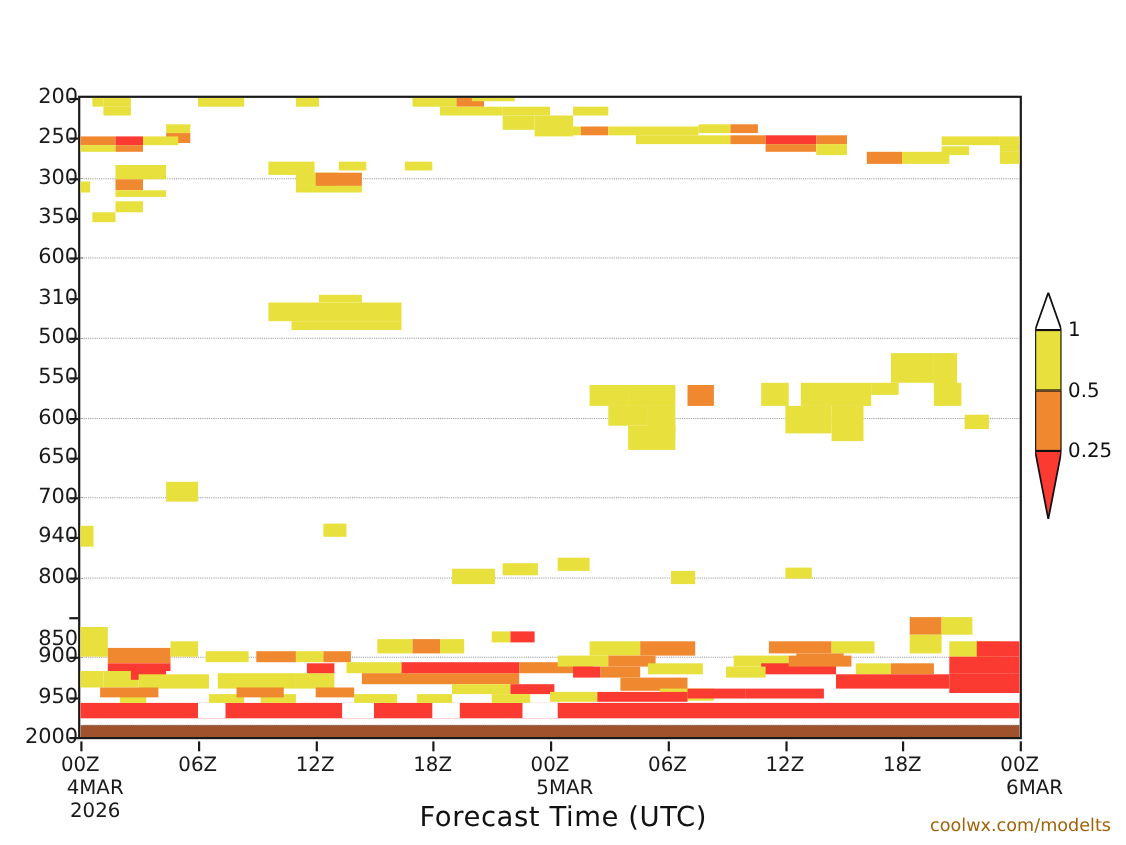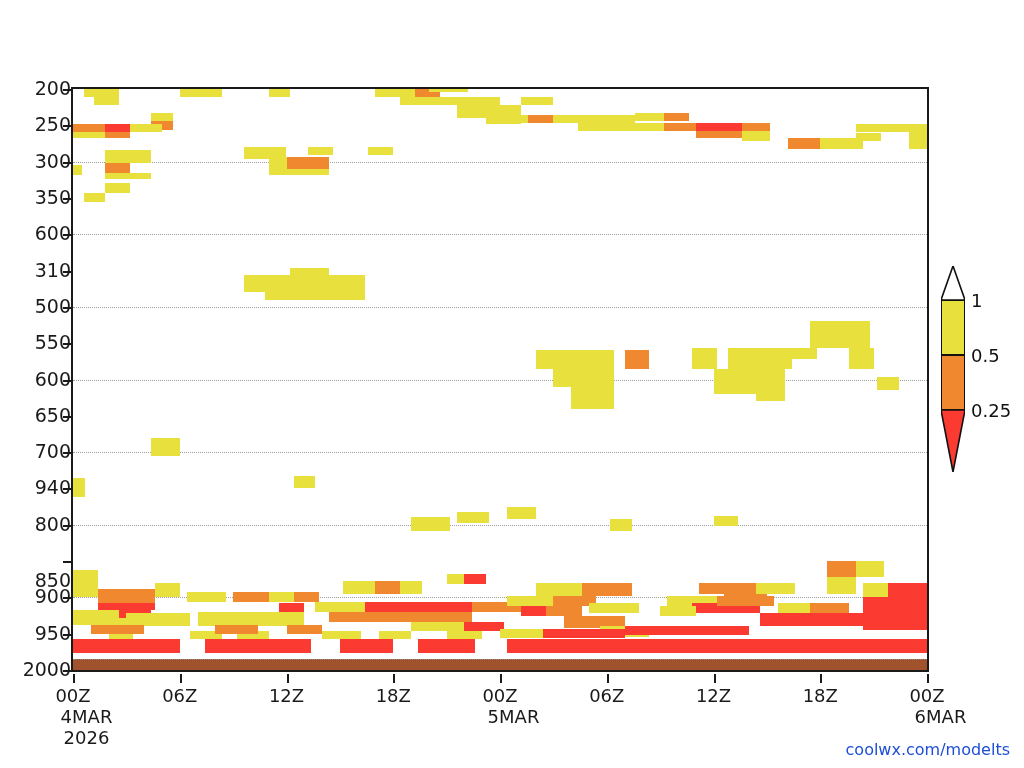--- a/index.html
+++ b/index.html
@@ -54,21 +54,21 @@
   
   .cbar{position:absolute;left:941px;top:300px;width:26px;height:175px;}
   .cbar-seg{position:absolute;left:0;width:24px;border:1.6px solid #111;box-sizing:border-box;}
   .cbar-cap{position:absolute;left:0;width:24px;}
   .cbar-lab{
     position:absolute;left:30px;font-size:18px;color:#111;white-space:nowrap;
     transform:translateY(-50%);
   }
 
   .watermark{
-    position:absolute;right:14px;top:740px;font-size:16px;color:#1d4ed8;white-space:nowrap;
+    position:absolute;right:14px;top:740px;font-size:16px;color:#a16207;white-space:nowrap;
   }
 </style>
 </head>
 <body>
 
 <div id="root">
 
 
   <div class="yaxis" id="yaxis">
       <div class="ytick" style="top: -10px;">200</div>
@@ -280,20 +280,21 @@
       <div class="xtick-mark" style="left: 535.75px;"></div>
       <div class="xlab" style="left: 535.75px;"><span class="l1">06Z</span></div>
       <div class="xtick-mark" style="left: 642.5px;"></div>
       <div class="xlab" style="left: 642.5px;"><span class="l1">12Z</span></div>
       <div class="xtick-mark" style="left: 749.25px;"></div>
       <div class="xlab" style="left: 749.25px;"><span class="l1">18Z</span></div>
       <div class="xtick-mark" style="left: 856px;"></div>
       <div class="xlab" style="left: 856px;"><span class="l1">00Z</span><span class="l2">6MAR</span></div>
     </div>
 
+  <div class="xtitle">Forecast Time (UTC)</div>
 
   <div class="cbar" id="cbar">
       <div class="cbar-cap" style="top: -34px; height: 34px; background: transparent;"><svg width="24" height="34" viewBox="0 0 24 34">
           <polygon points="12,0 24,34 0,34" fill="#ffffff" stroke="#111" stroke-width="1.6"></polygon>
         </svg></div>
       <div class="cbar-seg" style="top: 0px; height: 55px; background: rgb(232, 224, 60);"></div>
       <div class="cbar-seg" style="top: 55px; height: 55px; background: rgb(240, 136, 48);"></div>
       <div class="cbar-cap" style="top: 110px; height: 62px;"><svg width="24" height="62" viewBox="0 0 24 62">
           <polygon points="0,0 24,0 12,62" fill="#fb3a32" stroke="#111" stroke-width="1.6"></polygon>
         </svg></div>

